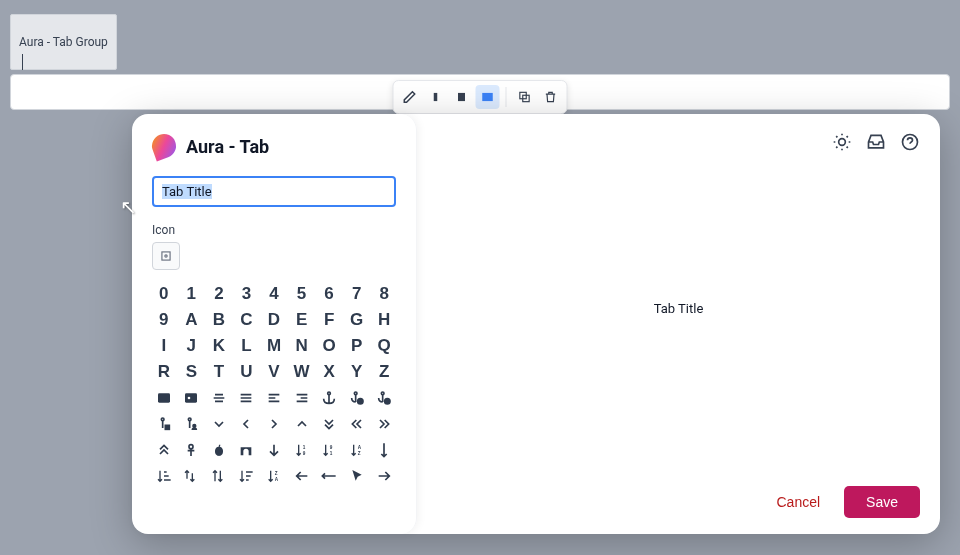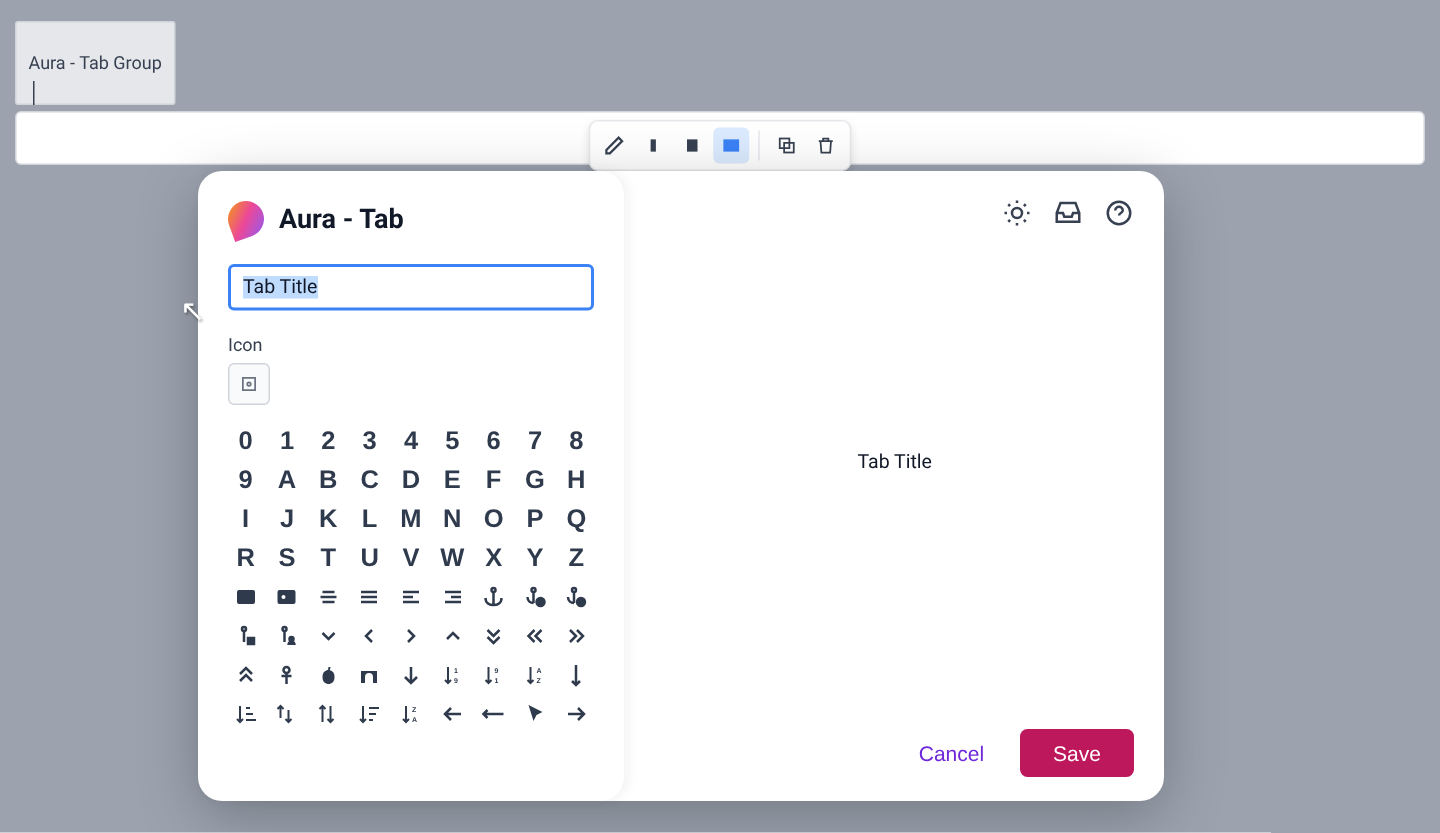--- a/index.html
+++ b/index.html
@@ -70,21 +70,21 @@
 .toolbar-btn svg { width: 14px; height: 14px; }
 .toolbar-sep {
   width: 1px;
   background: #e5e7eb;
   margin: 2px 4px;
 }
 .modal {
   position: absolute;
   top: 114px;
   left: 132px;
-  width: 644px;
+  width: 808px;
   height: 420px;
   background: #fff;
   border-radius: 16px;
   box-shadow: 0 10px 40px rgba(0,0,0,0.25);
   display: flex;
 }
 .modal-left {
   width: 285px;
   border-right: 1px solid #f3f4f6;
   border-radius: 16px;
@@ -203,21 +203,21 @@
 }
 .modal-footer {
   display: flex;
   justify-content: flex-end;
   gap: 12px;
   align-items: center;
 }
 .btn-cancel {
   background: transparent;
   border: none;
-  color: #6d28d9;
+  color: #b91c1c;
   font-size: 14px;
   cursor: pointer;
   padding: 8px 12px;
 }
 .btn-save {
   background: #be185d;
   border: none;
   color: #fff;
   font-size: 14px;
   padding: 8px 22px;

